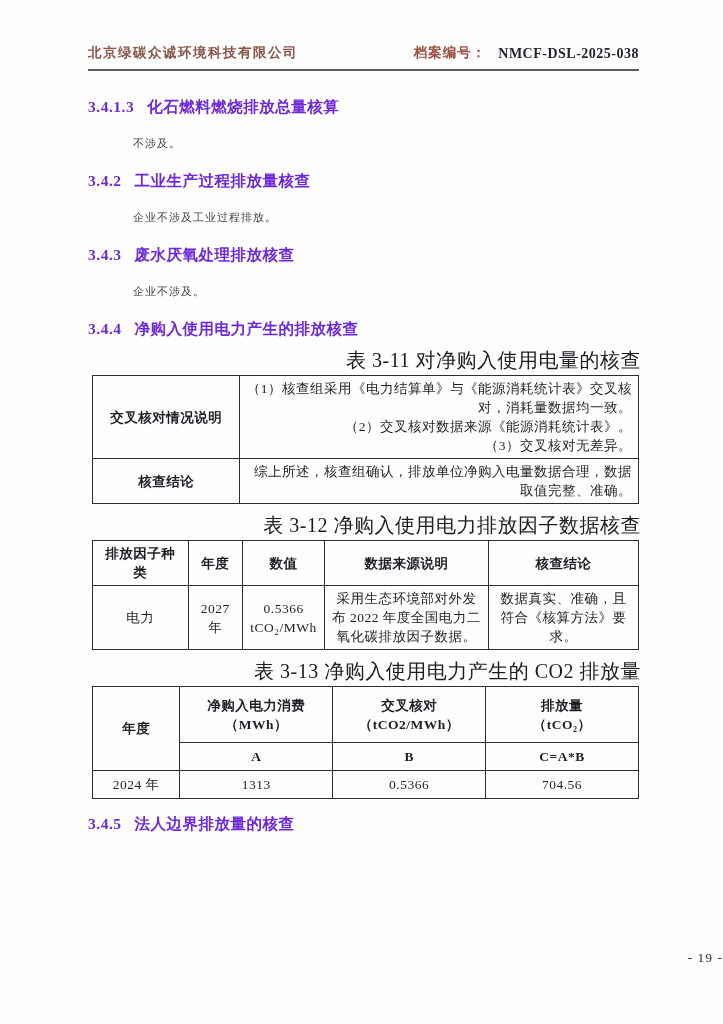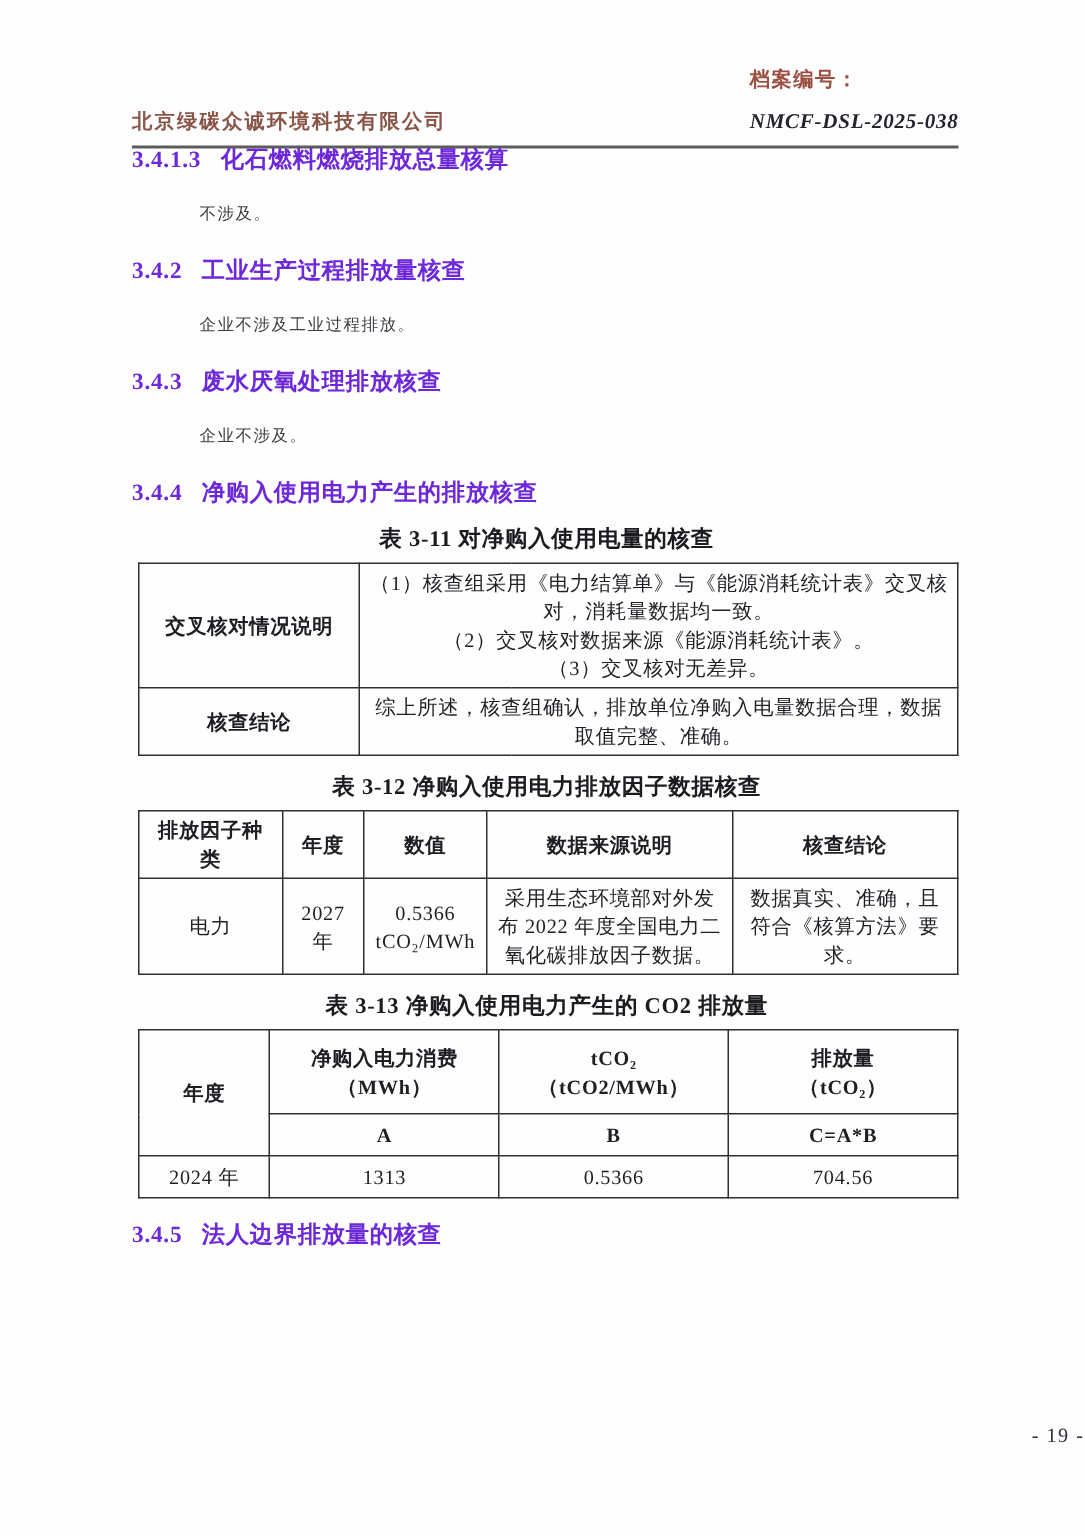--- a/index.html
+++ b/index.html
@@ -14,42 +14,42 @@
     box-sizing:border-box;
   }
   
   .doc-header{
     position:absolute;top:44px;left:88px;right:84px;
     display:flex;justify-content:space-between;align-items:flex-end;
     border-bottom:2px solid #5c5c5c;
     padding-bottom:7px;
   }
   .company{font-size:13.5px;letter-spacing:1.5px;color:#8a564a;font-weight:bold;}
-  .archive{display:flex;gap:12px;align-items:flex-start;flex-direction:column;}
+  .archive{display:flex;gap:12px;align-items:flex-end;}
   .archive-label{font-size:13.5px;letter-spacing:1px;color:#9c4f43;font-weight:bold;}
-  .archive-no{font-size:14px;color:#24242e;font-weight:bold;letter-spacing:.5px;font-style:italic;}
+  .archive-no{font-size:14px;color:#24242e;font-weight:bold;letter-spacing:.5px;}
   
   .main{position:absolute;top:75px;left:88px;right:82px;}
   .h{font-size:15.5px;font-weight:bold;color:#6d28d9;line-height:18px;margin-top:20px;letter-spacing:.5px;}
   .h.first{margin-top:23px;}
   .h .h-num{display:inline-block;margin-right:13px;font-family:"Liberation Serif",serif;}
   .para{font-size:11px;color:#3e3e44;line-height:18px;margin-top:18px;padding-left:45px;letter-spacing:1px;}
-  .tcaption{font-size:15px;font-weight:bold;color:#1b1b20;text-align:center;line-height:18px;margin-top:12px;letter-spacing:.5px;}
+  .tcaption{font-size:20px;font-weight:normal;color:#1b1b20;text-align:right;line-height:18px;margin-top:12px;letter-spacing:.5px;}
   .tcaption.c11{margin-top:13px;}
   
   table{border-collapse:collapse;table-layout:fixed;width:calc(100% - 6px);margin:6px 0 0 4px;}
   td{
     border:1.5px solid #2e2e30;
     text-align:center;vertical-align:middle;
     font-size:13.5px;line-height:19px;color:#1e1e24;
     padding:3px 6px;letter-spacing:.5px;
     overflow:hidden;
   }
   td.bold{font-weight:bold;}
-  td.left{text-align:center;}
+  td.left{text-align:right;}
   .cell-line{display:block;}
   
   .doc-footer{position:absolute;left:0;right:0;bottom:58px;text-align:right;}
   .page-num{font-size:13.5px;color:#2c2c3c;letter-spacing:1px;}
 </style>
 </head>
 <body>
 
 <div class="page">
 
@@ -149,21 +149,21 @@
           <col style="width:28%">
       </colgroup>
       <tbody>
           <tr style="height:56px">
         <td class="bold" rowspan="2">年度</td>
         <td class="bold">
           <span class="cell-line">净购入电力消费</span>
           <span class="cell-line">（MWh）</span>
         </td>
         <td class="bold">
-          <span class="cell-line">tCO₂</span>
+          <span class="cell-line">交叉核对</span>
           <span class="cell-line">（tCO2/MWh）</span>
         </td>
         <td class="bold">
           <span class="cell-line">排放量</span>
           <span class="cell-line">（tCO₂）</span>
         </td>
       </tr>
       <tr style="height:28px">
         <td class="bold">A</td>
         <td class="bold">B</td>

